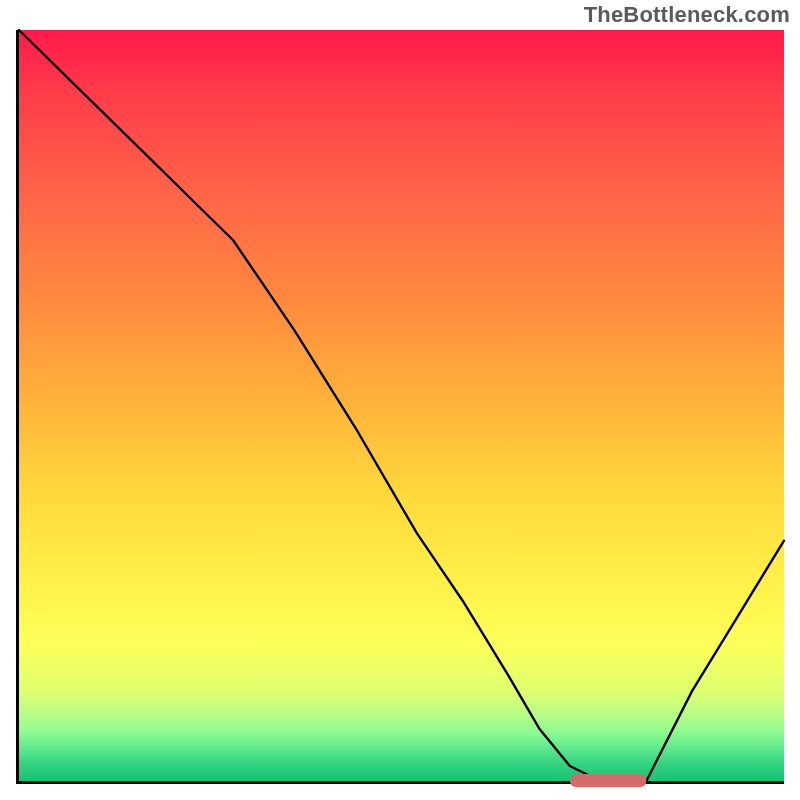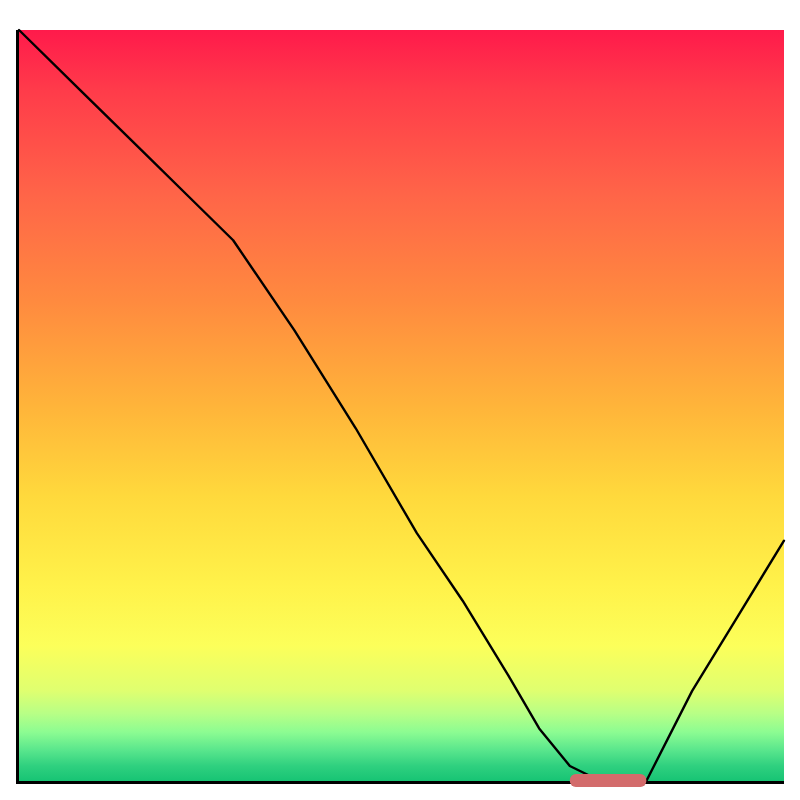--- a/index.html
+++ b/index.html
@@ -76,20 +76,21 @@
   }
   .marker {
     fill: #d36b6b;
     stroke: none;
   }
 </style>
 </head>
 <body>
 
 <div class="chart-wrap">
+  <div class="watermark">TheBottleneck.com</div>
 
   <div class="plot-area">
     <div class="gradient-bg"></div>
     <svg class="overlay" viewBox="0 0 768 754" preserveAspectRatio="none">
       <path id="curve-path" class="curve" d="M0.0 0.0 L61.4 60.3 L122.9 120.6 L169.0 165.9 L215.0 211.1 L276.5 301.6 L337.9 399.6 L399.4 505.2 L445.4 573.0 L491.5 648.4 L522.2 701.2 L553.0 738.9 L583.7 754.0 L629.8 754.0 L675.8 663.5 L721.9 588.1 L768.0 512.7"></path>
       <rect id="marker-rect" class="marker" rx="6" ry="6" x="553.0" y="747.0" width="76.8" height="13"></rect>
     </svg>
   </div>
 </div>
 

